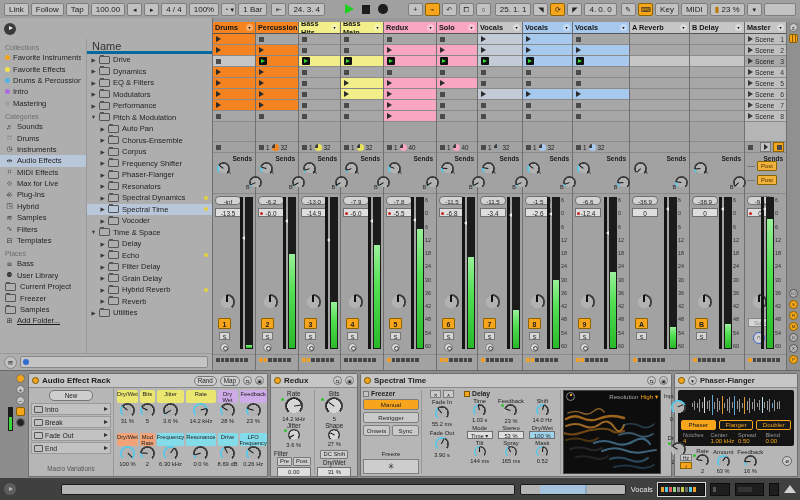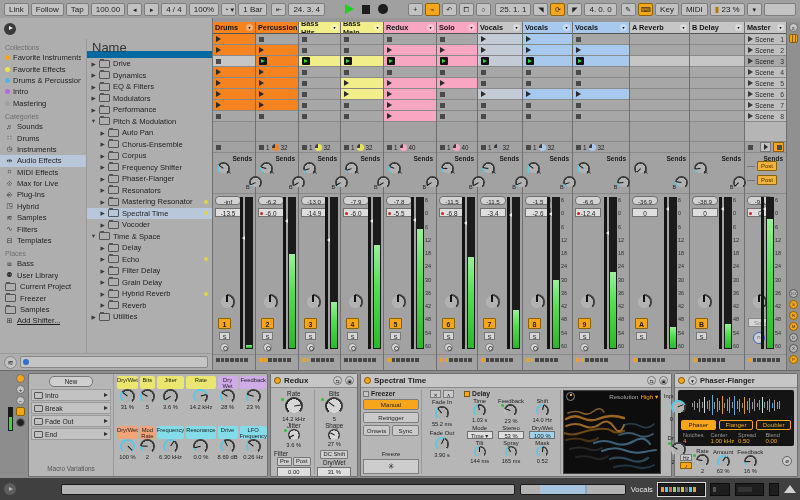--- a/index.html
+++ b/index.html
@@ -27,21 +27,21 @@
     font-size:7.5px;color:#5a5a5a;padding:0 7px;font-family:inherit;}
   #browser-body{flex:1;display:flex;min-height:0;}
   #bsidebar{width:86px;border-right:1px solid #999;padding-top:1px;overflow:hidden;}
   .bsec-title{font-size:7px;color:#6e6e6e;padding:4px 5px 1px;}
   .b-item{display:flex;align-items:center;gap:3px;height:11.4px;padding:0 5px;font-size:7.6px;cursor:default;}
   .b-item.sel{background:#b9c7da;}
   .bdot{width:5px;height:5px;border-radius:50%;flex:none;}
   .bico{width:9px;font-size:7px;text-align:center;color:#333;flex:none;}
   .b-label{white-space:nowrap;overflow:hidden;}
   #btree{flex:1;display:flex;flex-direction:column;overflow:hidden;}
-  .tree-head{height:11px;border-bottom:7px solid #0369a1;font-size:13px;padding:1px 5px 0;color:#333;}
+  .tree-head{height:11px;border-bottom:3px solid #0369a1;font-size:11px;padding:1px 5px 0;color:#333;}
   .t-item{display:flex;align-items:center;height:11.5px;font-size:7.6px;gap:2px;}
   .t-item.sel{background:#b9c7da;}
   .arr{width:7px;font-size:5.5px;color:#3a3a3a;text-align:center;flex:none;}
   .fold{width:9px;height:6px;border:1px solid #555;border-radius:1px;position:relative;flex:none;margin-right:1px;}
   .fold::before{content:"";position:absolute;top:-2px;left:0;width:4px;height:1px;background:#555;}
   .ydot{margin-left:auto;margin-right:4px;width:4px;height:4px;border-radius:50%;background:#e6d23e;flex:none;}
   #browser-preview{height:16px;display:flex;align-items:center;gap:3px;padding:0 4px;border-top:1px solid #999;}
   .prev-circle{width:11px;height:11px;border-radius:50%;background:#c2c2c2;border:1px solid #888;
     font-size:7px;text-align:center;line-height:11px;flex:none;}
   .prev-field{flex:1;height:10px;background:#c4c4c4;border:1px solid #888;border-radius:2px;
@@ -358,21 +358,21 @@
           <div class="b-item">
             <span class="fold"></span>
             <span class="b-label">Freezer</span>
           </div>
           <div class="b-item">
             <span class="fold"></span>
             <span class="b-label">Samples</span>
           </div>
           <div class="b-item">
             <span class="bico">⊞</span>
-            <span class="b-label" style="text-decoration: underline;">Add Shifter...</span>
+            <span class="b-label" style="text-decoration: underline;">Add Folder...</span>
           </div>
         </div>
       <div id="btree">
         <div class="tree-head">Name</div>
         <div id="tree-items">
             <div class="t-item" style="padding-left: 3px;">
               <span class="arr">▶</span>
               <span class="fold"></span>
               <span class="b-label">Drive</span>
             </div>
@@ -427,21 +427,21 @@
               <span class="b-label">Phaser-Flanger</span>
             </div>
             <div class="t-item" style="padding-left: 12px;">
               <span class="arr">▶</span>
               <span class="fold"></span>
               <span class="b-label">Resonators</span>
             </div>
             <div class="t-item" style="padding-left: 12px;">
               <span class="arr">▶</span>
               <span class="fold"></span>
-              <span class="b-label">Mastering Resonator</span>
+              <span class="b-label">Spectral Dynamics</span>
               <span class="ydot"></span>
             </div>
             <div class="t-item sel" style="padding-left: 12px;">
               <span class="arr">▶</span>
               <span class="fold"></span>
               <span class="b-label">Spectral Time</span>
               <span class="ydot"></span>
             </div>
             <div class="t-item" style="padding-left: 12px;">
               <span class="arr">▶</span>
@@ -1253,20 +1253,29 @@
         <span class="gbtn">−</span>
         <span class="gbtn or"></span>
         <span class="gbtn bk"></span>
       </span>
       <span class="gmeter">
           <i></i>
         </span>
     </div>
 
     <div class="device" style="width:240px;">
+      <div class="dhead">
+        <span class="led"></span>
+        <span>Audio Effect Rack</span>
+        <span class="hsp"></span>
+        <span class="hpill">Rand</span>
+        <span class="hpill">Map</span>
+        <span class="hico">⇆</span>
+        <span class="hico">▣</span>
+      </div>
       <div class="dbody">
         <div id="rack-vars">
           <div class="newbtn">New</div>
           <div id="var-rows">
               <div class="var-row">
                 <span class="cam"></span>
                 <span>Intro</span>
                 <span class="var-play"></span>
               </div>
               <div class="var-row">

